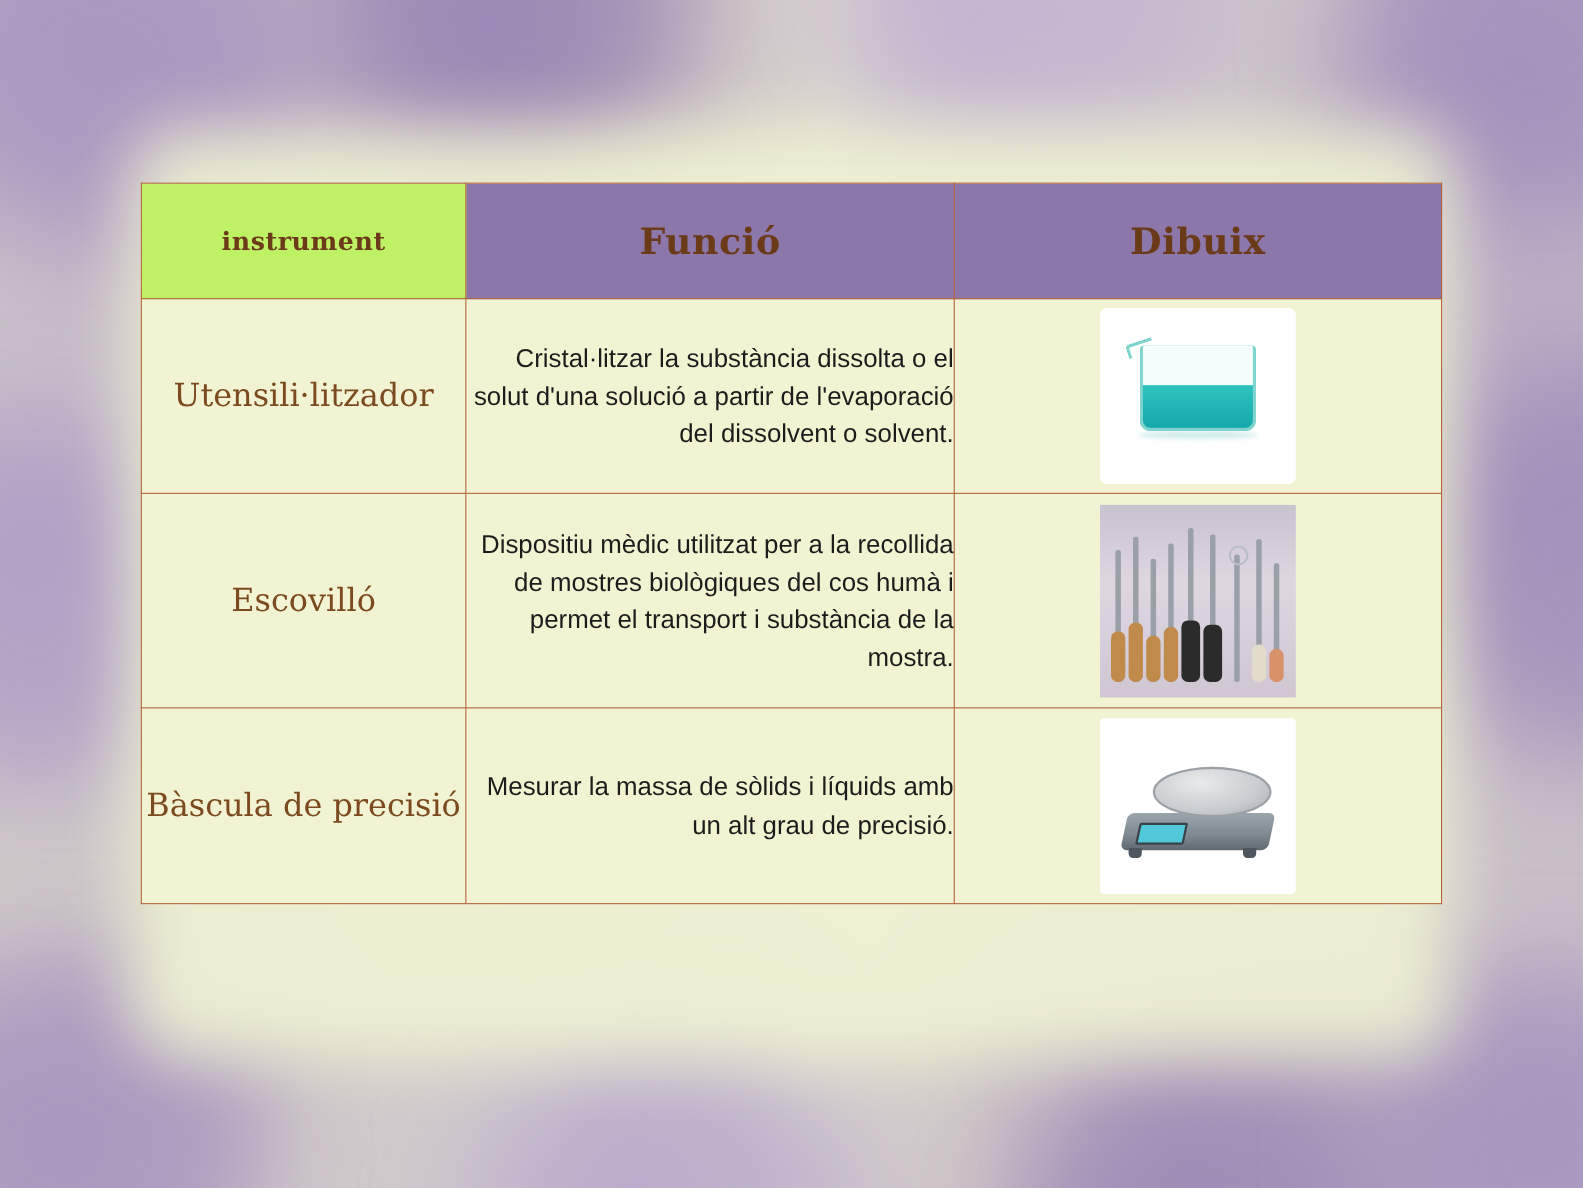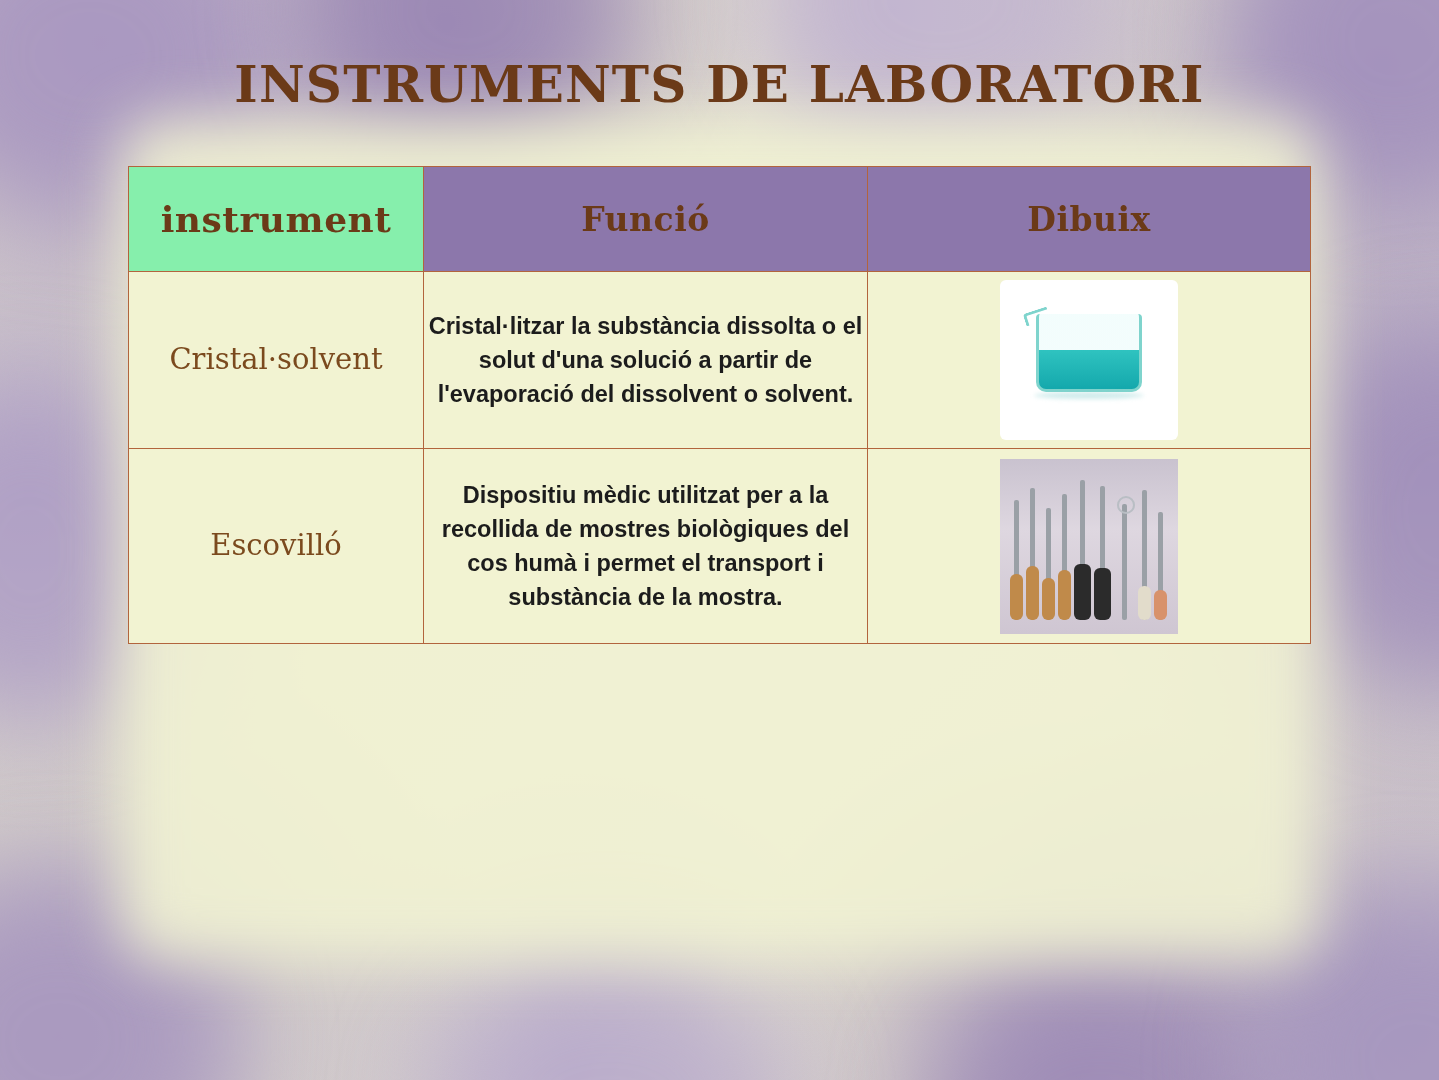--- a/index.html
+++ b/index.html
@@ -81,43 +81,42 @@
   th.head {
     height: 104px;
     font-family: "DejaVu Serif", serif;
     font-weight: bold;
     color: #6b3a18;
     font-size: 33px;
     letter-spacing: 0.5px;
     text-align: center;
   }
   th.head-name {
-    background: #86efac;
-    font-size: 36px;
+    background: #bef264;
+    font-size: 23px;
   }
   th.head-func, th.head-draw {
     background: #8c77ab;
   }
 
   td.name-cell {
     text-align: center;
     font-family: "DejaVu Serif", serif;
     font-size: 29px;
     color: #7b4a1e;
     line-height: 1.35;
     padding: 6px 10px;
   }
   td.func-cell {
     font-family: "Liberation Sans", sans-serif;
     font-size: 23.5px;
     color: #1c1c1c;
     line-height: 1.45;
     padding: 14px 20px 14px 22px;
-    text-align: center;
-    font-weight: bold;
+    text-align: right;
   }
   td.draw-cell {
     text-align: center;
     padding: 6px;
   }
   .row-h1 { height: 177px; }
   .row-h2 { height: 178px; }
   .row-h3 { height: 195px; }
   .row-h4 { height: 178px; }
 
@@ -322,40 +321,39 @@
   <div class="bg-blob" style="left:1230px; top:-120px; width:330px; height:320px; background:rgba(162,144,188,0.85);"></div>
   <div class="bg-blob" style="left:-120px; top:380px; width:300px; height:340px; background:rgba(174,158,196,0.8);"></div>
   <div class="bg-blob" style="left:1290px; top:330px; width:300px; height:360px; background:rgba(160,142,186,0.8);"></div>
   <div class="bg-blob" style="left:-110px; top:880px; width:340px; height:320px; background:rgba(168,152,190,0.85);"></div>
   <div class="bg-blob" style="left:430px; top:960px; width:360px; height:280px; background:rgba(182,168,202,0.7);"></div>
   <div class="bg-blob" style="left:930px; top:970px; width:340px; height:280px; background:rgba(156,138,182,0.75);"></div>
   <div class="bg-blob" style="left:1250px; top:900px; width:330px; height:320px; background:rgba(166,150,190,0.85);"></div>
 
   <div class="bg-blob" style="left:120px; top:120px; width:1200px; height:840px; background:rgba(240,241,210,0.92); filter: blur(30px); border-radius:40px;"></div>
 
-  <div class="title">INSTRUMENTS DE LABORATORI</div>
 
   <div class="table-wrap">
     <table class="inst">
       <colgroup>
         <col class="c-name">
         <col class="c-func">
         <col class="c-draw">
       </colgroup>
       <thead>
         <tr>
           <th class="head head-name">instrument</th>
           <th class="head head-func">Funció</th>
           <th class="head head-draw">Dibuix</th>
         </tr>
       </thead>
       <tbody>
 
         <tr class="row-h1">
-          <td class="name-cell">Cristal·solvent</td>
+          <td class="name-cell">Utensili·litzador</td>
           <td class="func-cell"> Cristal·litzar la substància dissolta o el solut d'una solució a partir de l'evaporació del dissolvent o solvent.</td>
           <td class="draw-cell">
             <span class="thumb thumb-beaker">
               <span class="beaker"></span>
               <span class="beaker-lip"></span>
               <span class="beaker-shadow"></span>
             </span>
           </td>
         </tr>
 
@@ -389,17 +387,31 @@
               <span class="swab" style="left:142px; height:130px;">
                   <i style="height:34px; background:#e2dccb;"></i>
                 </span>
               <span class="swab" style="left:158px; height:108px;">
                   <i style="height:30px; background:#d8926b;"></i>
                 </span>
             </span>
           </td>
         </tr>
 
+        <tr class="row-h4">
+          <td class="name-cell">Bàscula de precisió</td>
+          <td class="func-cell">Mesurar la massa de sòlids i líquids amb un alt grau de precisió.</td>
+          <td class="draw-cell">
+            <span class="thumb thumb-balance">
+              <span class="bal-plate-stem"></span>
+              <span class="bal-body"></span>
+              <span class="bal-screen"></span>
+              <span class="bal-pan"></span>
+              <span class="bal-foot" style="left:26px;"></span>
+              <span class="bal-foot" style="left:130px;"></span>
+            </span>
+          </td>
+        </tr>
 
       </tbody>
     </table>
   </div>
 </div>
 
 </body></html>

